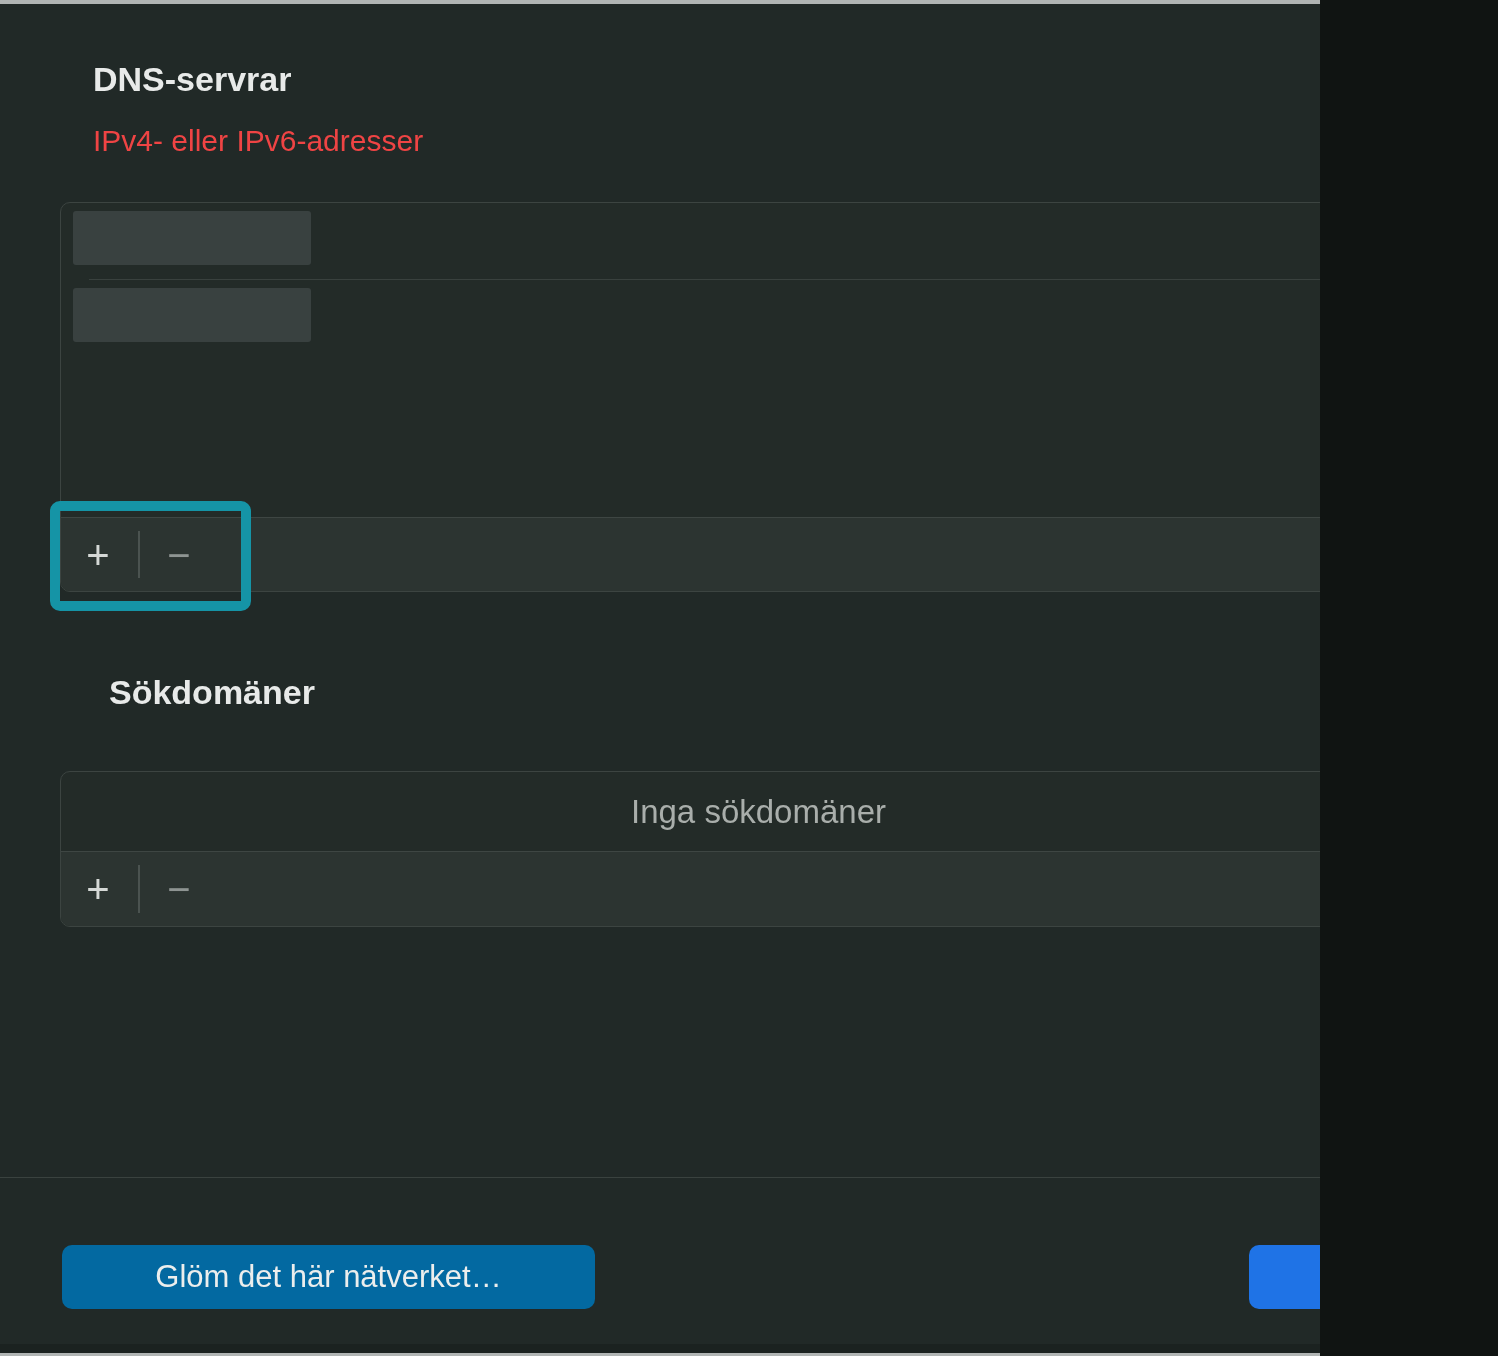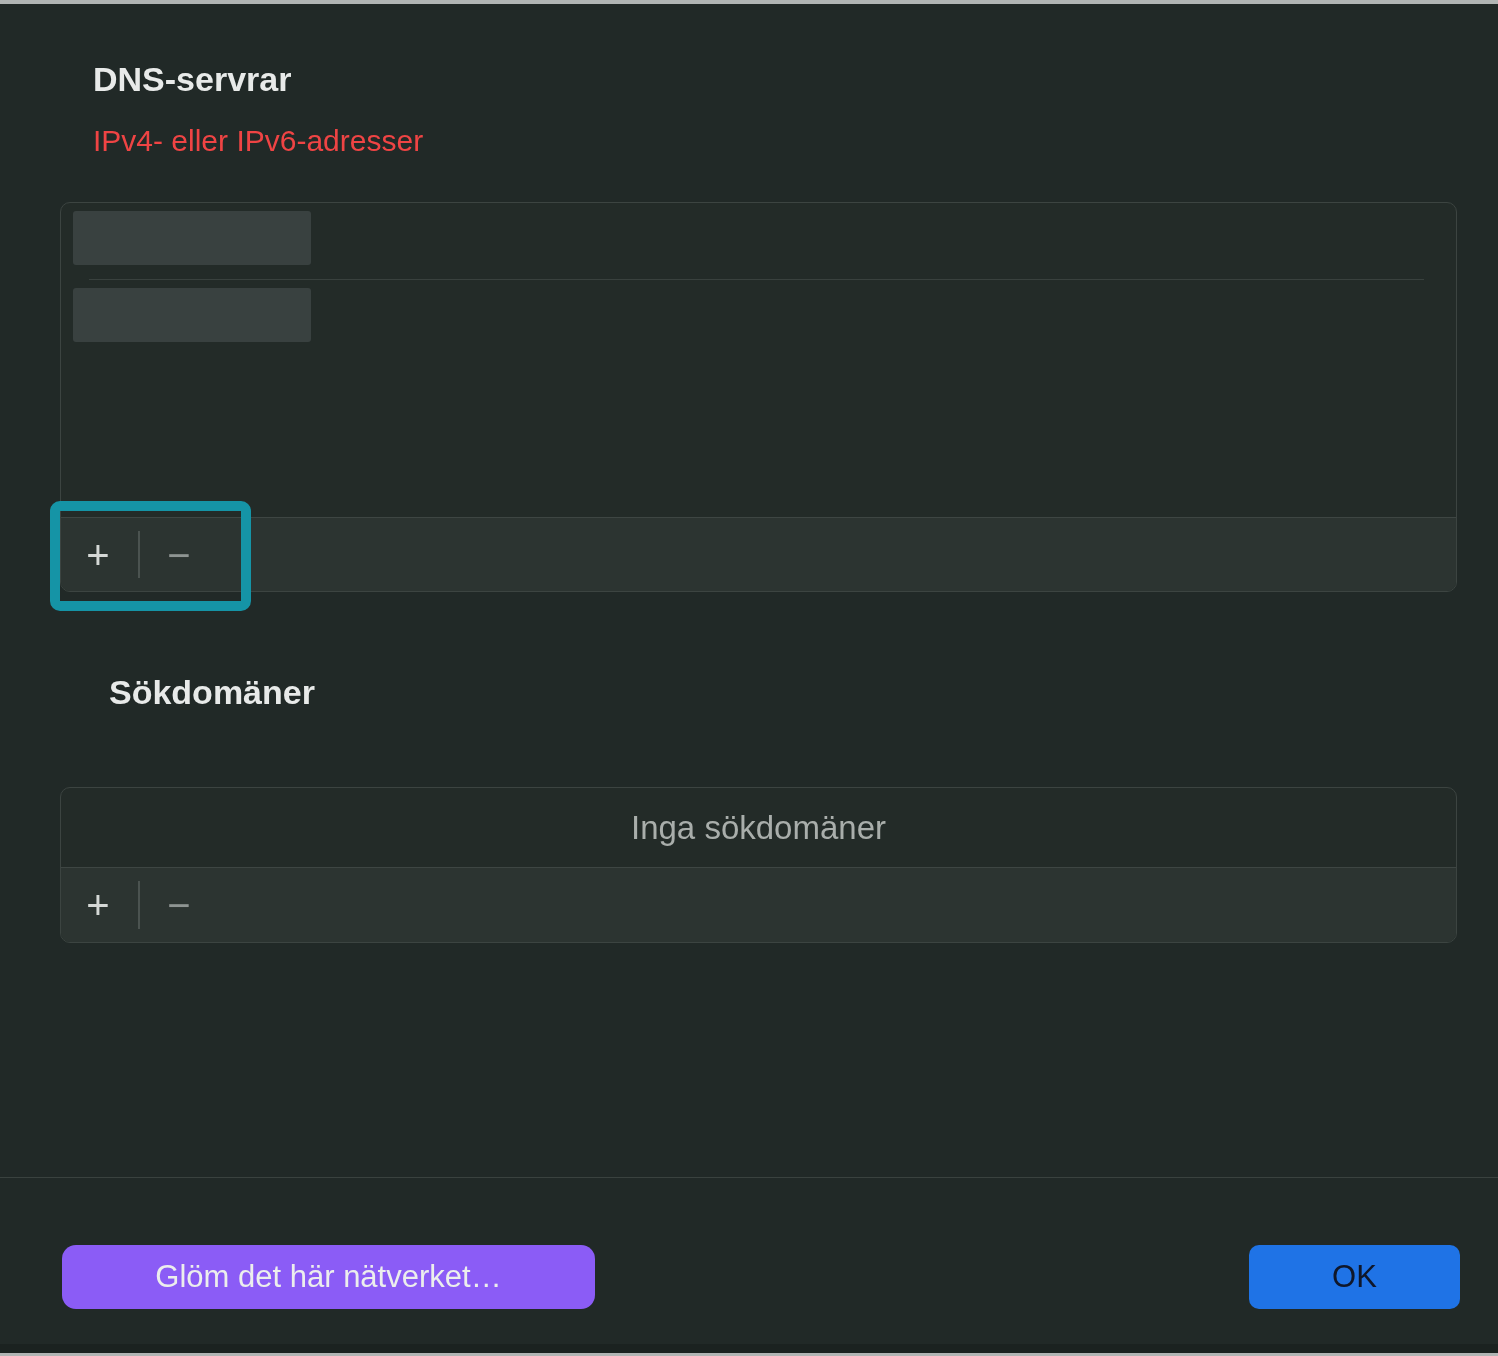--- a/index.html
+++ b/index.html
@@ -1,19 +1,19 @@
 <!DOCTYPE html>
 <html><head>
 <meta charset="utf-8">
 <style>
   * { margin:0; padding:0; box-sizing:border-box; }
   html,body { background:#101412; }
   .canvas {
     position:relative;
-    width:1498px; height:1356px;
+    width:1320px; height:1356px;
     background:#212927;
     font-family:"Liberation Sans","DejaVu Sans",sans-serif;
     overflow:hidden;
     padding-left:36px;
   }
   .edge-strip { position:absolute; left:0; right:0; background:#b1b5b4; }
   .edge-top { top:0; height:4px; }
   .edge-bottom { bottom:0; height:3px; }
   .edge-shadow { position:absolute; left:0; right:0; bottom:3px; height:9px; background:#1b2220; }
 
@@ -26,21 +26,21 @@
     font-size:30px; font-weight:400; color:#ef4444;
   }
 
   .listbox {
     position:absolute; left:60px; width:1397px;
     background:#232b28;
     border:1px solid #3c4441;
     border-radius:10px;
   }
   .dns-box { top:202px; height:390px; }
-  .domains-box { top:787px; height:156px; }
+  .domains-box { top:771px; height:156px; }
 
   .list-row { position:absolute; left:0; right:0; height:75px; }
   .redacted-block {
     position:absolute; left:12px; top:8px;
     width:238px; height:54px;
     background:#394140; border-radius:3px;
   }
   .row-divider {
     position:absolute; left:28px; right:32px; height:1px;
     background:#39413e;
@@ -90,21 +90,21 @@
   }
 
   .dlg-btn {
     position:absolute; top:1245px; height:64px;
     border:none; border-radius:10px;
     font-family:inherit; font-size:31px; font-weight:400;
     color:#eceeed; cursor:pointer;
     display:flex; align-items:center; justify-content:center;
     padding:0 10px;
   }
-  .btn-forget { left:62px; width:533px; background:#8b5cf6;border-radius:14px; }
+  .btn-forget { left:62px; width:533px; background:#0369a1; }
   .btn-cancel { left:1016px; width:207px; background:#5e6361; }
   .btn-ok { left:1249px; width:211px; background:#1f73e6; color:#0f172a; font-weight:500; }
 </style>
 </head>
 <body>
 
 <div class="canvas">
 
   <div class="edge-strip edge-top"></div>
 

